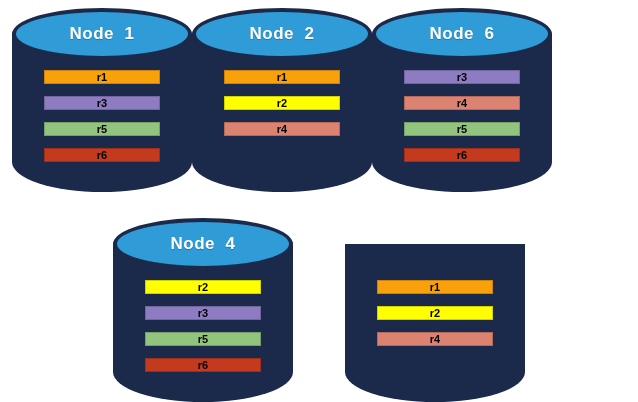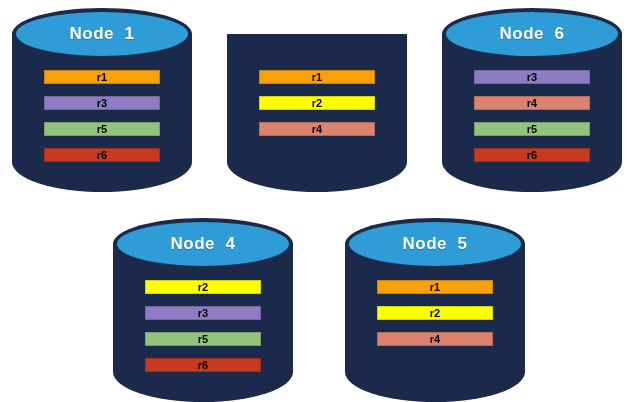--- a/index.html
+++ b/index.html
@@ -14,21 +14,21 @@
     height: 402px;
     background: #FFFFFF;
     overflow: hidden;
   }
   .row {
     display: flex;
     box-sizing: border-box;
   }
   .row-1 {
     padding: 8px 16px 0 12px;
-    justify-content: space-between;
+    justify-content: flex-start;
   }
   .row-2 {
     margin-top: 26px;
     justify-content: center;
     gap: 52px;
   }
   .node {
     position: relative;
     width: 180px;
     height: 184px;
@@ -104,20 +104,23 @@
       <div class="bars">
         <div class="bar" style="background: rgb(249, 161, 10);">r1</div>
         <div class="bar" style="background: rgb(142, 124, 195);">r3</div>
         <div class="bar" style="background: rgb(147, 196, 125);">r5</div>
         <div class="bar" style="background: rgb(195, 58, 30);">r6</div>
       </div>
     </div>
 
     <div class="node">
       <div class="cyl-body"></div>
+      <div class="cyl-top">
+        <span class="node-title">Node  2</span>
+      </div>
       <div class="bars">
         <div class="bar" style="background: rgb(249, 161, 10);">r1</div>
         <div class="bar" style="background: rgb(255, 255, 0);">r2</div>
         <div class="bar" style="background: rgb(220, 130, 112);">r4</div>
       </div>
     </div>
 
     <div class="node">
       <div class="cyl-body"></div>
       <div class="cyl-top">
@@ -143,23 +146,20 @@
       <div class="bars">
         <div class="bar" style="background: rgb(255, 255, 0);">r2</div>
         <div class="bar" style="background: rgb(142, 124, 195);">r3</div>
         <div class="bar" style="background: rgb(147, 196, 125);">r5</div>
         <div class="bar" style="background: rgb(195, 58, 30);">r6</div>
       </div>
     </div>
 
     <div class="node">
       <div class="cyl-body"></div>
-      <div class="cyl-top">
-        <span class="node-title">Node  5</span>
-      </div>
       <div class="bars">
         <div class="bar" style="background: rgb(249, 161, 10);">r1</div>
         <div class="bar" style="background: rgb(255, 255, 0);">r2</div>
         <div class="bar" style="background: rgb(220, 130, 112);">r4</div>
       </div>
     </div>
 
   </div>
 
 </div>

